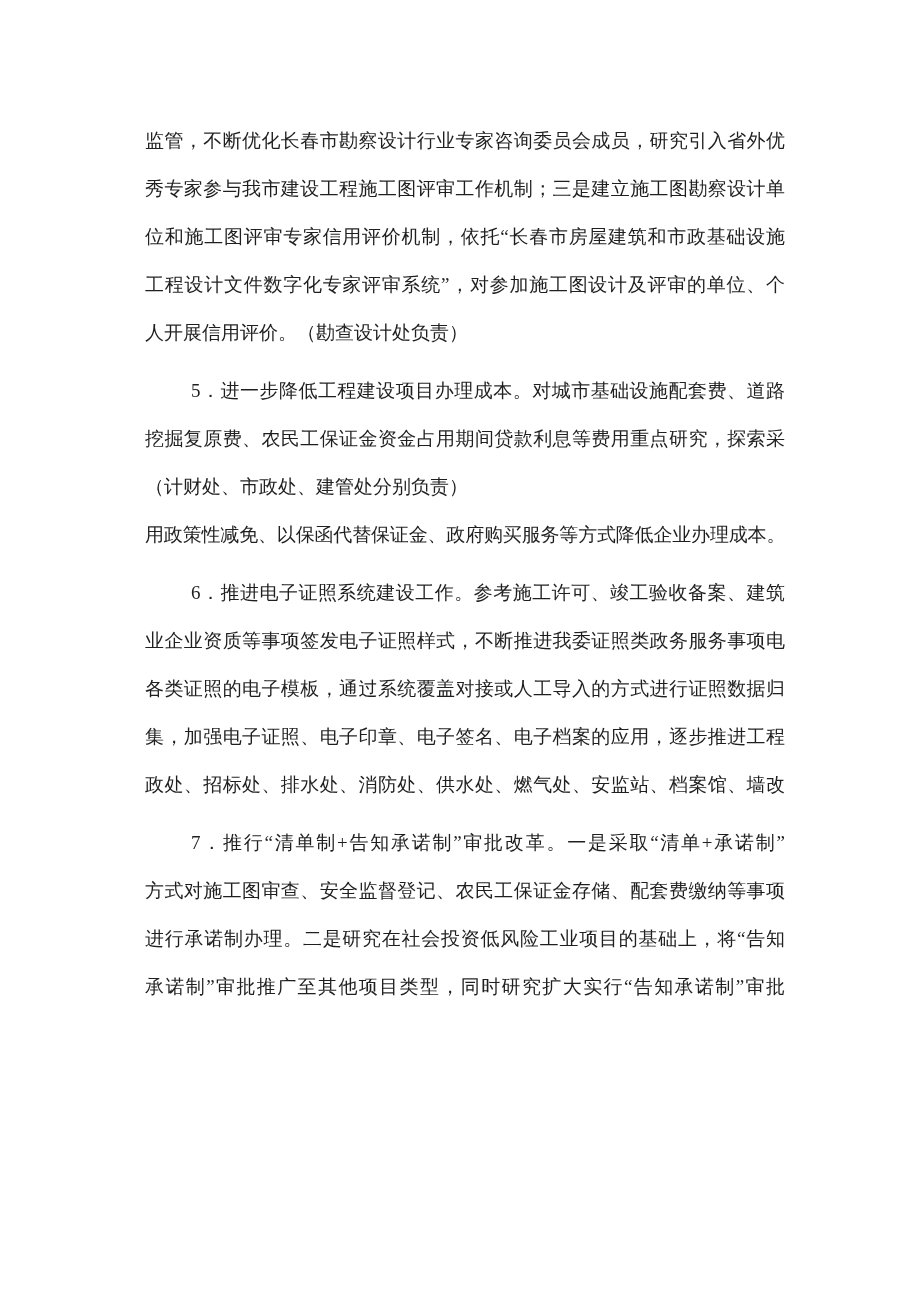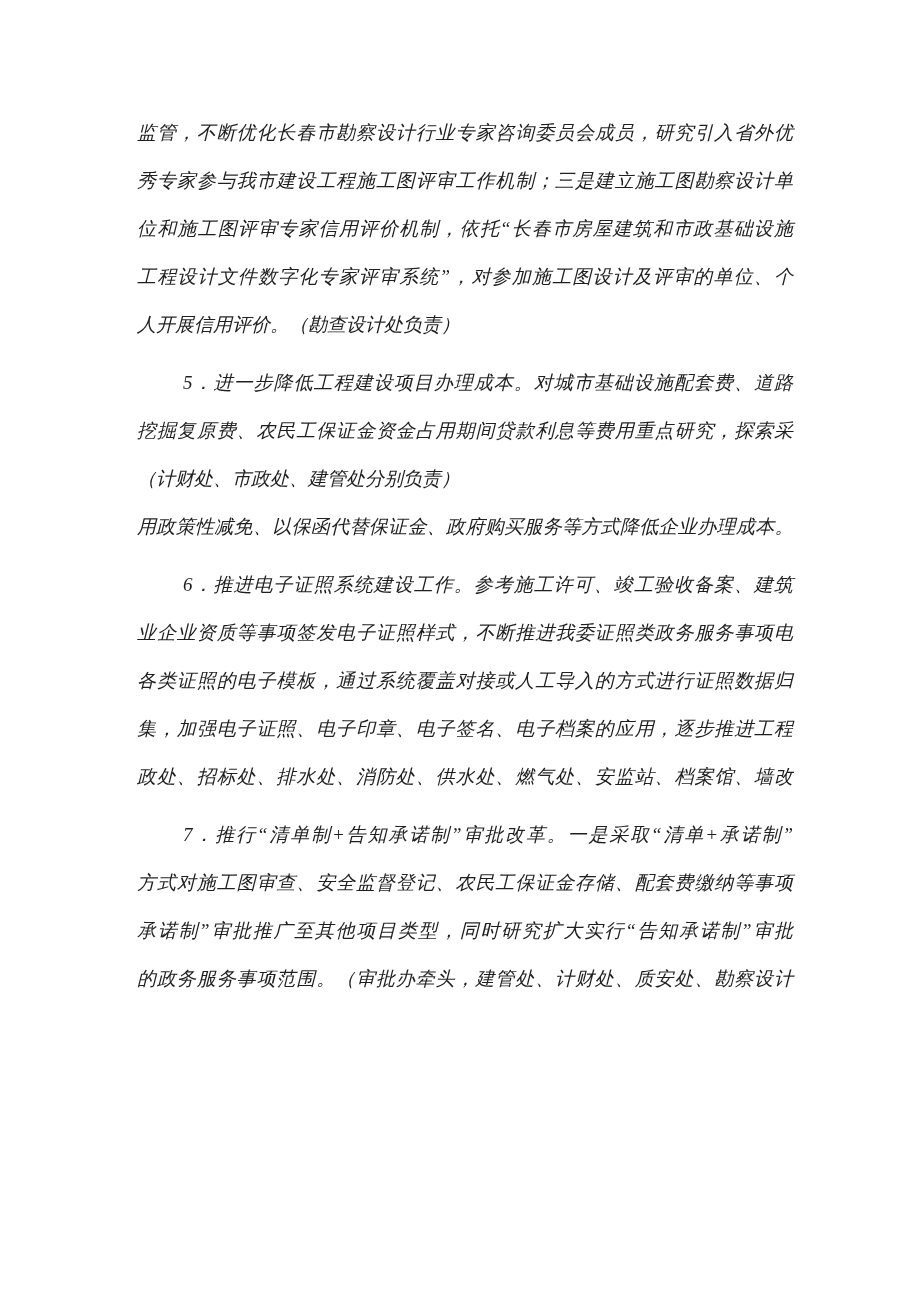--- a/index.html
+++ b/index.html
@@ -24,22 +24,21 @@
     left: 137px;
     top: 109px;
     width: 656px;
     font-family: "Liberation Serif", "DejaVu Serif", serif;
     font-size: 19px;
     line-height: 48px;
     color: #1f1f1f;
     font-weight: 400;
   }
   .para {
-    margin: 0;
-    font-style: italic;
+    margin: 8px;
   }
   .para + .para {
     margin-top: 10px;
   }
   .line {
     text-align: justify;
     text-align-last: justify;
     -moz-text-align-last: justify;
   }
   .line.para-end {
@@ -78,18 +77,18 @@
       <div class="line first-indent">6．推进电子证照系统建设工作。参考施工许可、竣工验收备案、建筑</div>
       <div class="line">业企业资质等事项签发电子证照样式，不断推进我委证照类政务服务事项电</div>
       <div class="line">各类证照的电子模板，通过系统覆盖对接或人工导入的方式进行证照数据归</div>
       <div class="line">集，加强电子证照、电子印章、电子签名、电子档案的应用，逐步推进工程</div>
       <div class="line">政处、招标处、排水处、消防处、供水处、燃气处、安监站、档案馆、墙改</div>
     </div>
 
     <div class="para">
       <div class="line first-indent">7．推行“清单制+告知承诺制”审批改革。一是采取“清单+承诺制”</div>
       <div class="line">方式对施工图审查、安全监督登记、农民工保证金存储、配套费缴纳等事项</div>
+      <div class="line">进行承诺制办理。二是研究在社会投资低风险工业项目的基础上，将“告知</div>
       <div class="line">承诺制”审批推广至其他项目类型，同时研究扩大实行“告知承诺制”审批</div>
-      <div class="line">的政务服务事项范围。（审批办牵头，建管处、计财处、质安处、勘察设计</div>
     </div>
 
   </div>
 </div>
 
 </body></html>

